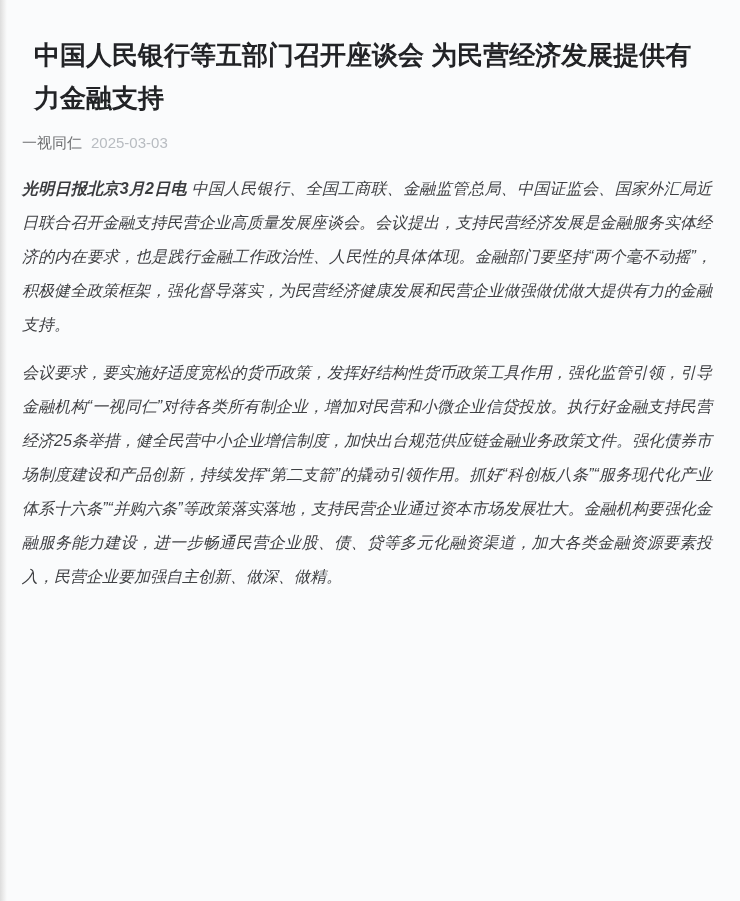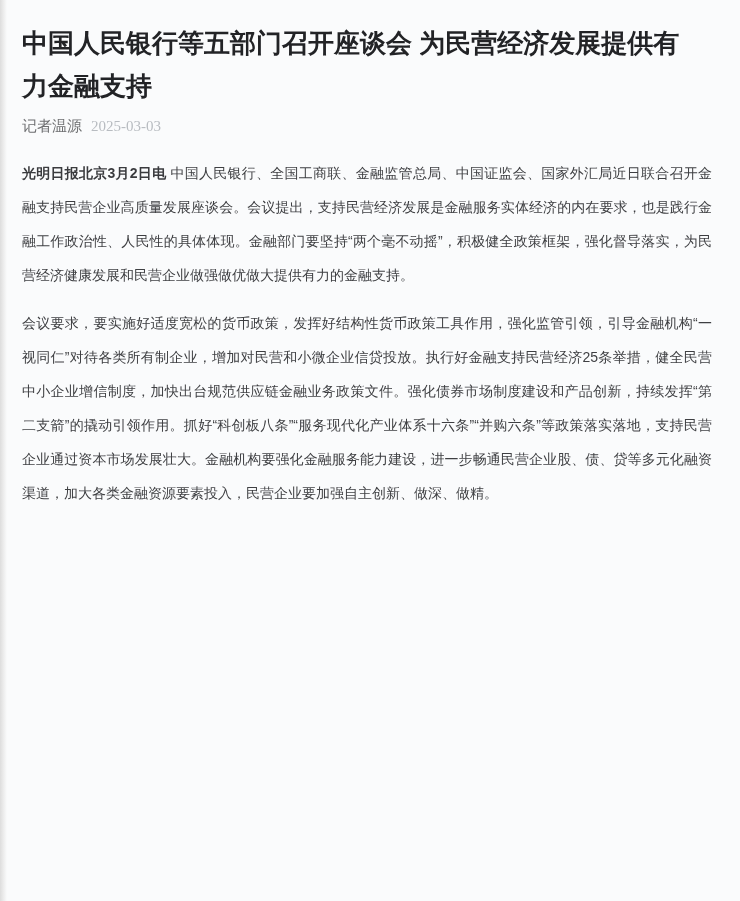--- a/index.html
+++ b/index.html
@@ -16,67 +16,67 @@
     position: absolute;
     left: 0; top: 0; bottom: 0;
     width: 7px;
     background: linear-gradient(to right, #dddddd 0%, #ebebeb 45%, rgba(250,251,252,0) 100%);
     pointer-events: none;
   }
   article.page {
     padding: 22px 28px 0 22px;
   }
   h1.title {
-    margin: 0;
+    margin: 12px;
     padding-right: 8px;
     font-size: 26px;
     line-height: 43px;
     font-weight: 700;
     color: #222326;
     letter-spacing: 0px;
   }
   .byline {
     margin-top: 7px;
     font-size: 15px;
     line-height: 21px;
   }
   .byline .source {
     color: #6e6f71;
     margin-right: 9px;
   }
   .byline .date {
     color: #b8bcc1;
-    font-family: Liberation Serif, serif;
   }
   .content {
     margin-top: 19px;
   }
   .content p {
     margin: 0 0 14px 0;
-    font-size: 14px;
+    font-size: 16px;
     line-height: 34px;
     color: #3e3f42;
     text-align: justify;
+    font-style: italic;
   }
   .content p .dateline {
     font-weight: 700;
     color: #3a3b3e;
   }
 </style>
 </head>
 <body>
 
 <div class="left-edge"></div>
 
 <article class="page">
 
   <h1 class="title">中国人民银行等五部门召开座谈会 为民营经济发展提供有力金融支持</h1>
 
   <div class="byline">
-    <span class="source">记者温源</span><span class="date">2025-03-03</span>
+    <span class="source">一视同仁</span><span class="date">2025-03-03</span>
   </div>
 
   <div class="content">
 
     <p><span class="dateline">光明日报北京3月2日电 </span><span>中国人民银行、全国工商联、金融监管总局、中国证监会、国家外汇局近日联合召开金融支持民营企业高质量发展座谈会。会议提出，支持民营经济发展是金融服务实体经济的内在要求，也是践行金融工作政治性、人民性的具体体现。金融部门要坚持“两个毫不动摇”，积极健全政策框架，强化督导落实，为民营经济健康发展和民营企业做强做优做大提供有力的金融支持。</span></p>
 
     <p><span>会议要求，要实施好适度宽松的货币政策，发挥好结构性货币政策工具作用，强化监管引领，引导金融机构“一视同仁”对待各类所有制企业，增加对民营和小微企业信贷投放。执行好金融支持民营经济25条举措，健全民营中小企业增信制度，加快出台规范供应链金融业务政策文件。强化债券市场制度建设和产品创新，持续发挥“第二支箭”的撬动引领作用。抓好“科创板八条”“服务现代化产业体系十六条”“并购六条”等政策落实落地，支持民营企业通过资本市场发展壮大。金融机构要强化金融服务能力建设，进一步畅通民营企业股、债、贷等多元化融资渠道，加大各类金融资源要素投入，民营企业要加强自主创新、做深、做精。</span></p>
 
 
   </div>

